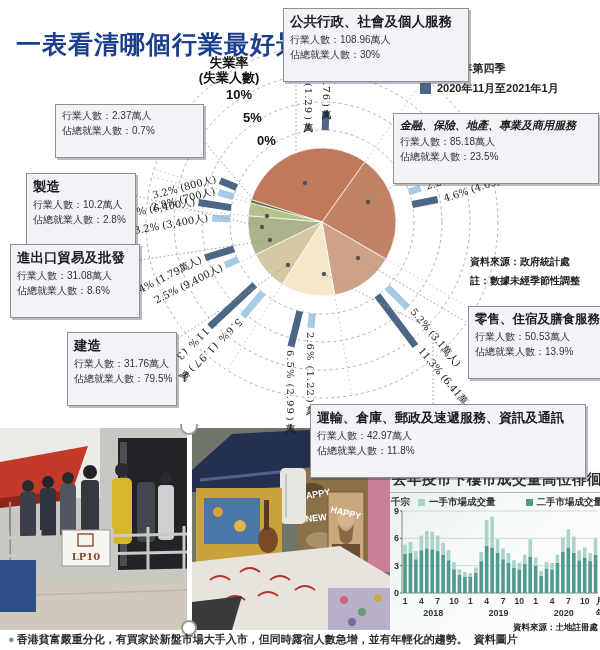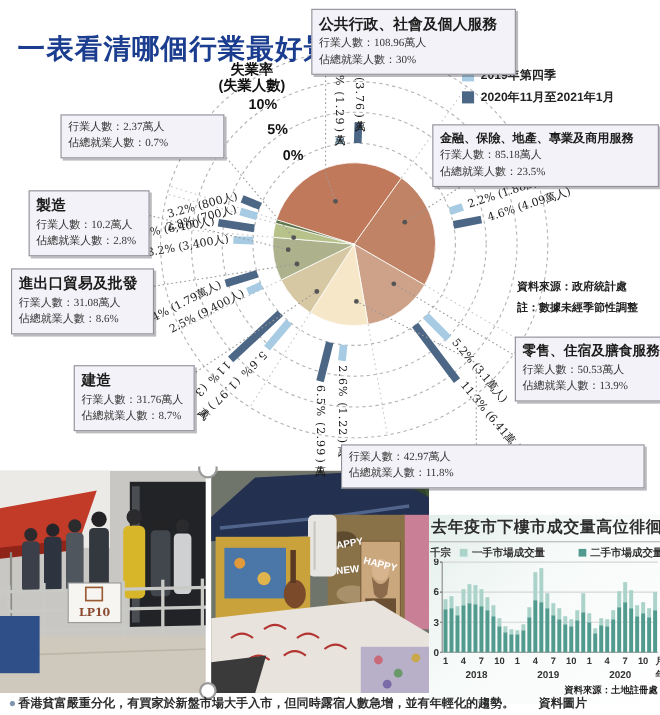--- a/index.html
+++ b/index.html
@@ -15,32 +15,32 @@
               font-size:13px;font-weight:bold;color:#111;line-height:1.15;}
   .tick-label{position:absolute;font-size:13px;font-weight:bold;color:#111;}
   #tick-10{left:226px;top:87px;} #tick-5{left:243px;top:110px;} #tick-0{left:257px;top:133px;}
   
   #radial-legend{position:absolute;left:420px;top:61px;}
   .lg-row{display:flex;align-items:center;margin-bottom:5px;}
   .lg-swatch{width:11px;height:11px;margin-right:6px;flex:0 0 auto;}
   .lg-text{font-size:11px;font-weight:bold;color:#222;white-space:nowrap;}
   
   .box{position:absolute;background:#f3f2f8;border:1px solid #8f8f98;
-       box-shadow:2px 2px 0 rgba(60,60,70,.35);padding:4px 6px 5px 6px;z-index:5;}
+       box-shadow:2px 2px 0 rgba(60,60,70,.35);padding:4px 6px 19px 6px;z-index:5;}
   .box-title{font-size:13.5px;font-weight:bold;color:#1c1c1c;margin-bottom:2px;white-space:nowrap;}
-  .box-line{font-size:10px;color:#333;font-family:Liberation Serif, serif;white-space:nowrap;line-height:1.45;}
+  .box-line{font-size:10px;color:#333;font-family:Liberation Sans, sans-serif;white-space:nowrap;line-height:1.45;}
   .bxPA{left:283px;top:8px;width:172px;}
   .bxOth{left:55px;top:104px;width:135px;}
   .bxFin{left:393px;top:113px;width:192px;}
   .bxManu{left:26px;top:173px;width:96px;}
   .bxIE{left:10px;top:244px;width:116px;}
   .bxRet{left:468px;top:306px;width:126px;}
   .bxCons{left:67px;top:332px;width:96px;}
   .bxTrans{left:310px;top:404px;width:262px;}
-  .bxFin .box-title{font-size:11px;}
+  .bxFin .box-title{font-size:11px;font-style:italic;}
   .bxRet .box-title{font-size:12.5px;}
   .bxTrans .box-title{font-size:13px;}
   
   #stat-source{position:absolute;left:470px;top:252px;font-family:"DejaVu Serif",serif;
                font-size:10px;font-weight:bold;color:#222;line-height:1.9;}
   
   #radial-labels{position:absolute;left:0;top:0;width:600px;height:650px;pointer-events:none;z-index:4;}
   .ulabel{position:absolute;font-family:"DejaVu Serif",serif;font-size:10px;color:#1a1a1a;
           white-space:nowrap;line-height:1;}
   .ulabel.vert{writing-mode:vertical-rl;letter-spacing:1px;}
@@ -53,21 +53,21 @@
   .plg{display:flex;align-items:center;font-size:9.5px;font-weight:bold;color:#333;white-space:nowrap;}
   .plg .lg-swatch{width:7px;height:7px;margin-right:4px;}
   #prop-ylabel{position:absolute;left:1px;top:28px;font-size:9.5px;font-weight:bold;color:#333;}
   #prop-svg{position:absolute;left:0;top:40px;}
   
   #photo-svg{position:absolute;left:0;top:424px;}
   
   #caption{position:absolute;left:8px;top:632px;width:588px;font-size:11px;font-weight:bold;
            color:#2d2d2d;white-space:nowrap;}
   #caption .bullet{color:#7d96ad;margin-right:2px;}
-  #caption .credit{margin-left:22px;}
+  #caption .credit{margin-left:6px;}
 </style>
 </head>
 <body>
 
 <div id="page">
 
   <svg id="radial-svg" width="600" height="470" viewBox="0 0 600 470">
       <circle cx="322" cy="222" r="92" fill="none" stroke="#b3b3b3" stroke-width="1" stroke-dasharray="3,3"></circle>
       <circle cx="322" cy="222" r="120" fill="none" stroke="#b3b3b3" stroke-width="1" stroke-dasharray="3,3"></circle>
       <circle cx="322" cy="222" r="148" fill="none" stroke="#b3b3b3" stroke-width="1" stroke-dasharray="3,3"></circle>
@@ -289,23 +289,24 @@
     <div class="box-line">佔總就業人數：8.6%</div>
   </div>
   <div class="box bxRet">
     <div class="box-title">零售、住宿及膳食服務</div>
     <div class="box-line">行業人數：50.53萬人</div>
     <div class="box-line">佔總就業人數：13.9%</div>
   </div>
   <div class="box bxCons">
     <div class="box-title">建造</div>
     <div class="box-line">行業人數：31.76萬人</div>
-    <div class="box-line">佔總就業人數：8.7%</div>
+    <div class="box-line">佔總就業人數：79.5%</div>
   </div>
   <div class="box bxTrans">
+    <div class="box-title">運輸、倉庫、郵政及速遞服務、資訊及通訊</div>
     <div class="box-line">行業人數：42.97萬人</div>
     <div class="box-line">佔總就業人數：11.8%</div>
   </div>
 
   <div id="radial-labels">
       <div class="ulabel vert" style="left: 307.782px; top: 120.834px; transform: translate(-50%, -100%);">1.1% (1.29萬人)</div>
       <div class="ulabel vert" style="left: 325.995px; top: 107.59px; transform: translate(-50%, -100%);">3.3% (3.76萬人)</div>
       <div class="ulabel" style="left: 424.419px; top: 186.734px; transform-origin: left center; transform: translate(2px, -50%) rotate(-18deg);">2.2% (1.88萬人)</div>
       <div class="ulabel" style="left: 441.523px; top: 198.767px; transform-origin: left center; transform: translate(2px, -50%) rotate(-18deg);">4.6% (4.09萬人)</div>
       <div class="ulabel" style="left: 410.473px; top: 310.473px; transform-origin: left center; transform: translate(2px, -50%) rotate(50deg);">5.2% (3.1萬人)</div>

